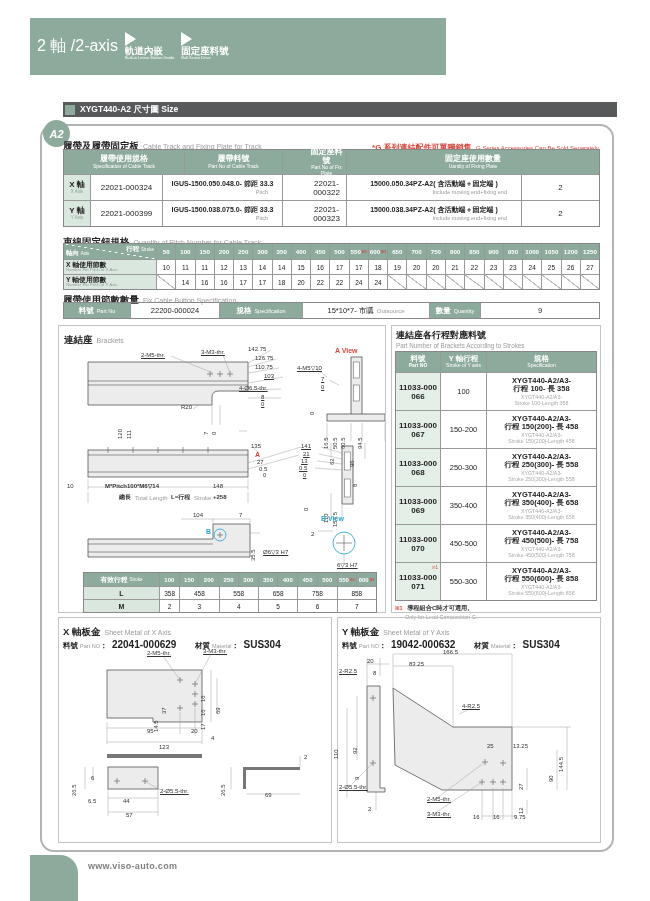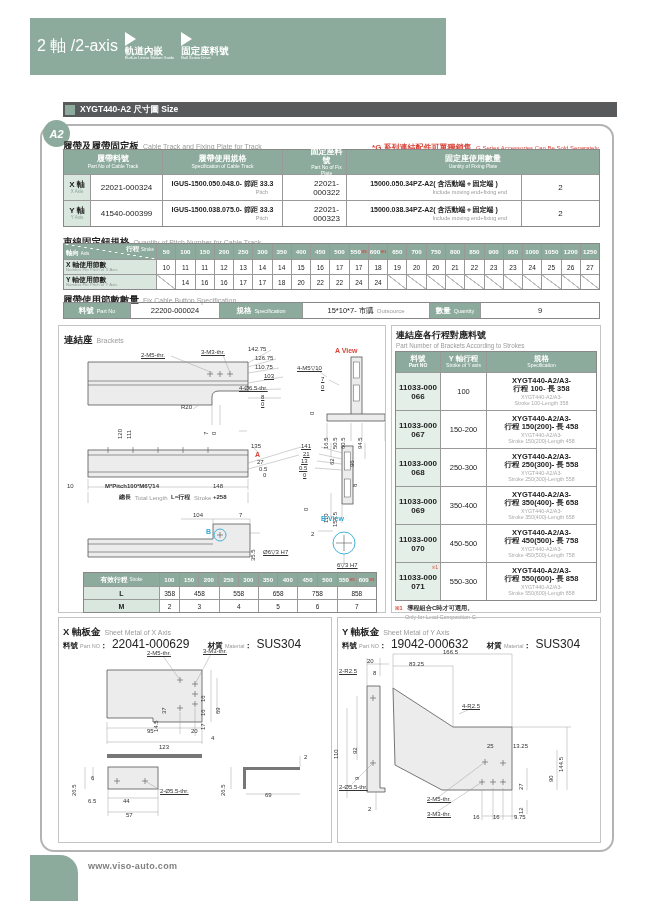--- a/index.html
+++ b/index.html
@@ -111,21 +111,21 @@
   .t5 .e1{font-size:5.3px;color:#aaa;line-height:1.15;}
   .t5 .e2{font-size:5.3px;color:#aaa;line-height:1.15;}
   .t5 .psup{position:absolute;top:1px;right:2px;color:#d8453a;font-size:4.5px;font-weight:normal;}
   .fnote{left:395px;top:596px;width:202px;}
   .fnote .m{color:#d8453a;font-size:5.5px;font-weight:bold;}
   .fnote .z{font-size:6.2px;font-weight:bold;color:#333;}
   .fnote .e{font-size:5.5px;color:#999;margin-left:10px;display:block;}
   
   .inforow .lab{font-size:7.5px;font-weight:bold;color:#222;}
   .inforow .lab i{font-style:normal;font-weight:normal;font-size:5.5px;color:#999;}
-  .inforow .val{font-size:12px;font-weight:normal;color:#222;margin-right:14px;text-align:center;}
+  .inforow .val{font-size:10px;font-weight:bold;color:#222;margin-right:14px;text-align:center;}
   
   .footshape{left:30px;top:855px;width:48px;height:46px;background:#8dab9c;border-radius:0 18px 0 0;}
   .foottext{left:88px;top:861px;font-size:9px;font-weight:bold;color:#808080;letter-spacing:0.3px;}
 </style>
 </head>
 <body>
 
 <div class="abs hdr">
   <span class="hdr-sub">2 軸 /2-axis</span>
   <div class="badge">
@@ -155,27 +155,27 @@
 <div class="abs stitle" style="left:63px;top:135px;">
   <span class="zh">履帶及履帶固定板</span><span class="en">Cable Track and Fixing Plate for Track</span>
 </div>
 <div class="abs rednote" style="left:330px;top:136px;width:270px;">
   <span class="zh">*G 系列連結配件可單獨銷售</span>
   <span class="en">G Series Accessories Can Be Sold Separately.</span>
 </div>
 
 <div class="abs t1">
   <div class="trow head">
+    <div class="c w120">
+        <span class="hzh">履帶使用規格</span>
+        <span class="hen">Specification of Cable Track</span>
+      </div>
     <div class="c w98">
         <span class="hzh">履帶料號</span>
         <span class="hen">Part No of Cable Track</span>
-      </div>
-    <div class="c w120">
-        <span class="hzh">履帶使用規格</span>
-        <span class="hen">Specification of Cable Track</span>
       </div>
     <div class="c w64">
         <span class="hzh">固定座料號</span>
         <span class="hen">Part No of Fix Plate</span>
       </div>
     <div class="c w80">
         <span class="hzh">固定座使用數量</span>
         <span class="hen">Uantity of Fixing Plate</span>
       </div>
   </div>
@@ -194,21 +194,21 @@
         <div class="spec1">15000.050.34PZ-A2( 含活動端＋固定端 )</div>
         <div class="spec2">Include moving end+fixing end</div>
       </div>
     <div class="c w80 pn">2</div>
   </div>
   <div class="trow drow">
     <div class="c w26 axis">
         <span class="azh">Y 軸</span>
         <span class="aen">Y Axis</span>
       </div>
-    <div class="c w72 pn">41540-000399</div>
+    <div class="c w72 pn">22021-000399</div>
     <div class="c w120">
         <div class="spec1">IGUS-1500.038.075.0- 節距 33.3</div>
         <div class="spec2">Pitch</div>
       </div>
     <div class="c w64 pn">22021-000323</div>
     <div class="c w175">
         <div class="spec1">15000.038.34PZ-A2( 含活動端＋固定端 )</div>
         <div class="spec2">Include moving end+fixing end</div>
       </div>
     <div class="c w80 pn">2</div>

